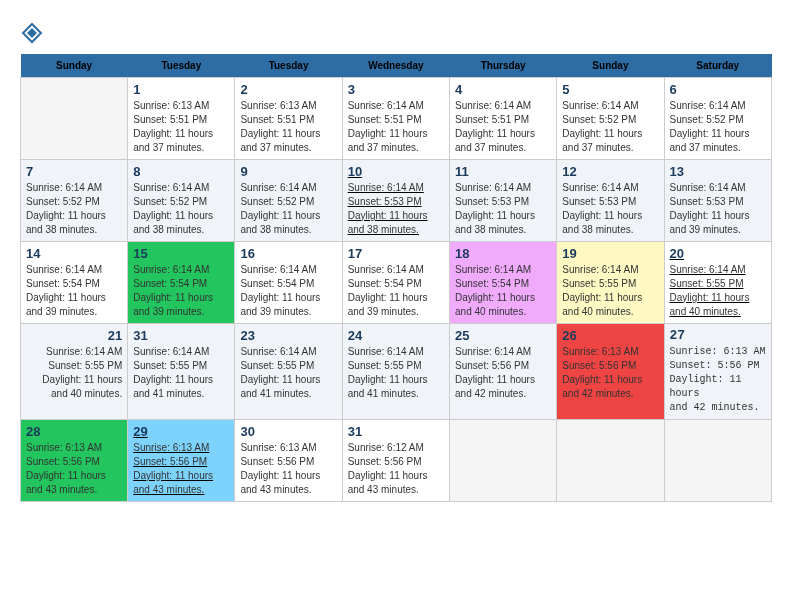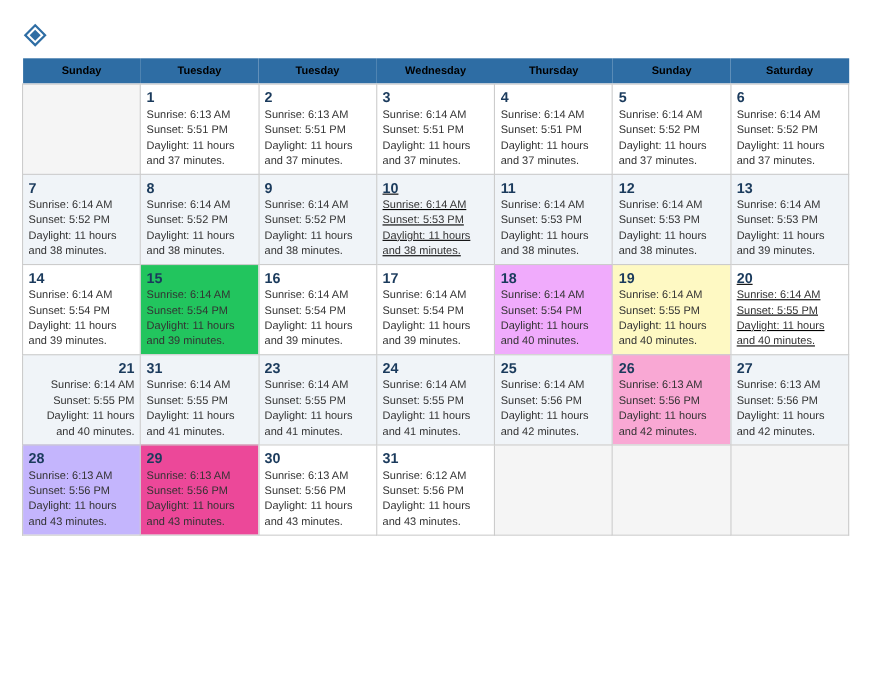--- a/index.html
+++ b/index.html
@@ -288,44 +288,44 @@
 Daylight: 11 hours
 and 41 minutes.</div>
         </td>
         <td style="background-color: rgb(240, 244, 248);">
           <div class="day-number">25</div>
           <div class="day-info" style="white-space: pre-line;">Sunrise: 6:14 AM
 Sunset: 5:56 PM
 Daylight: 11 hours
 and 42 minutes.</div>
         </td>
-        <td style="background-color: #f9a8d4;">
+        <td style="background-color: #ef4444;">
           <div class="day-number">26</div>
           <div class="day-info" style="white-space: pre-line;">Sunrise: 6:13 AM
 Sunset: 5:56 PM
 Daylight: 11 hours
 and 42 minutes.</div>
         </td>
-        <td style="background-color: rgb(240, 244, 248);">
+        <td style="background-color: rgb(240, 244, 248); font-family: Liberation Mono, monospace;">
           <div class="day-number">27</div>
           <div class="day-info" style="white-space: pre-line;">Sunrise: 6:13 AM
 Sunset: 5:56 PM
 Daylight: 11 hours
 and 42 minutes.</div>
         </td>
       </tr>
       <tr>
-        <td style="background-color: #c4b5fd; margin-top: 14px;">
+        <td style="background-color: #22c55e; margin-top: 14px;">
           <div class="day-number">28</div>
           <div class="day-info" style="white-space: pre-line;">Sunrise: 6:13 AM
 Sunset: 5:56 PM
 Daylight: 11 hours
 and 43 minutes.</div>
         </td>
-        <td style="background-color: #ec4899;">
+        <td style="background-color: #7dd3fc; text-decoration: underline;">
           <div class="day-number">29</div>
           <div class="day-info" style="white-space: pre-line;">Sunrise: 6:13 AM
 Sunset: 5:56 PM
 Daylight: 11 hours
 and 43 minutes.</div>
         </td>
         <td style="background-color: rgb(255, 255, 255);">
           <div class="day-number">30</div>
           <div class="day-info" style="white-space: pre-line;">Sunrise: 6:13 AM
 Sunset: 5:56 PM

